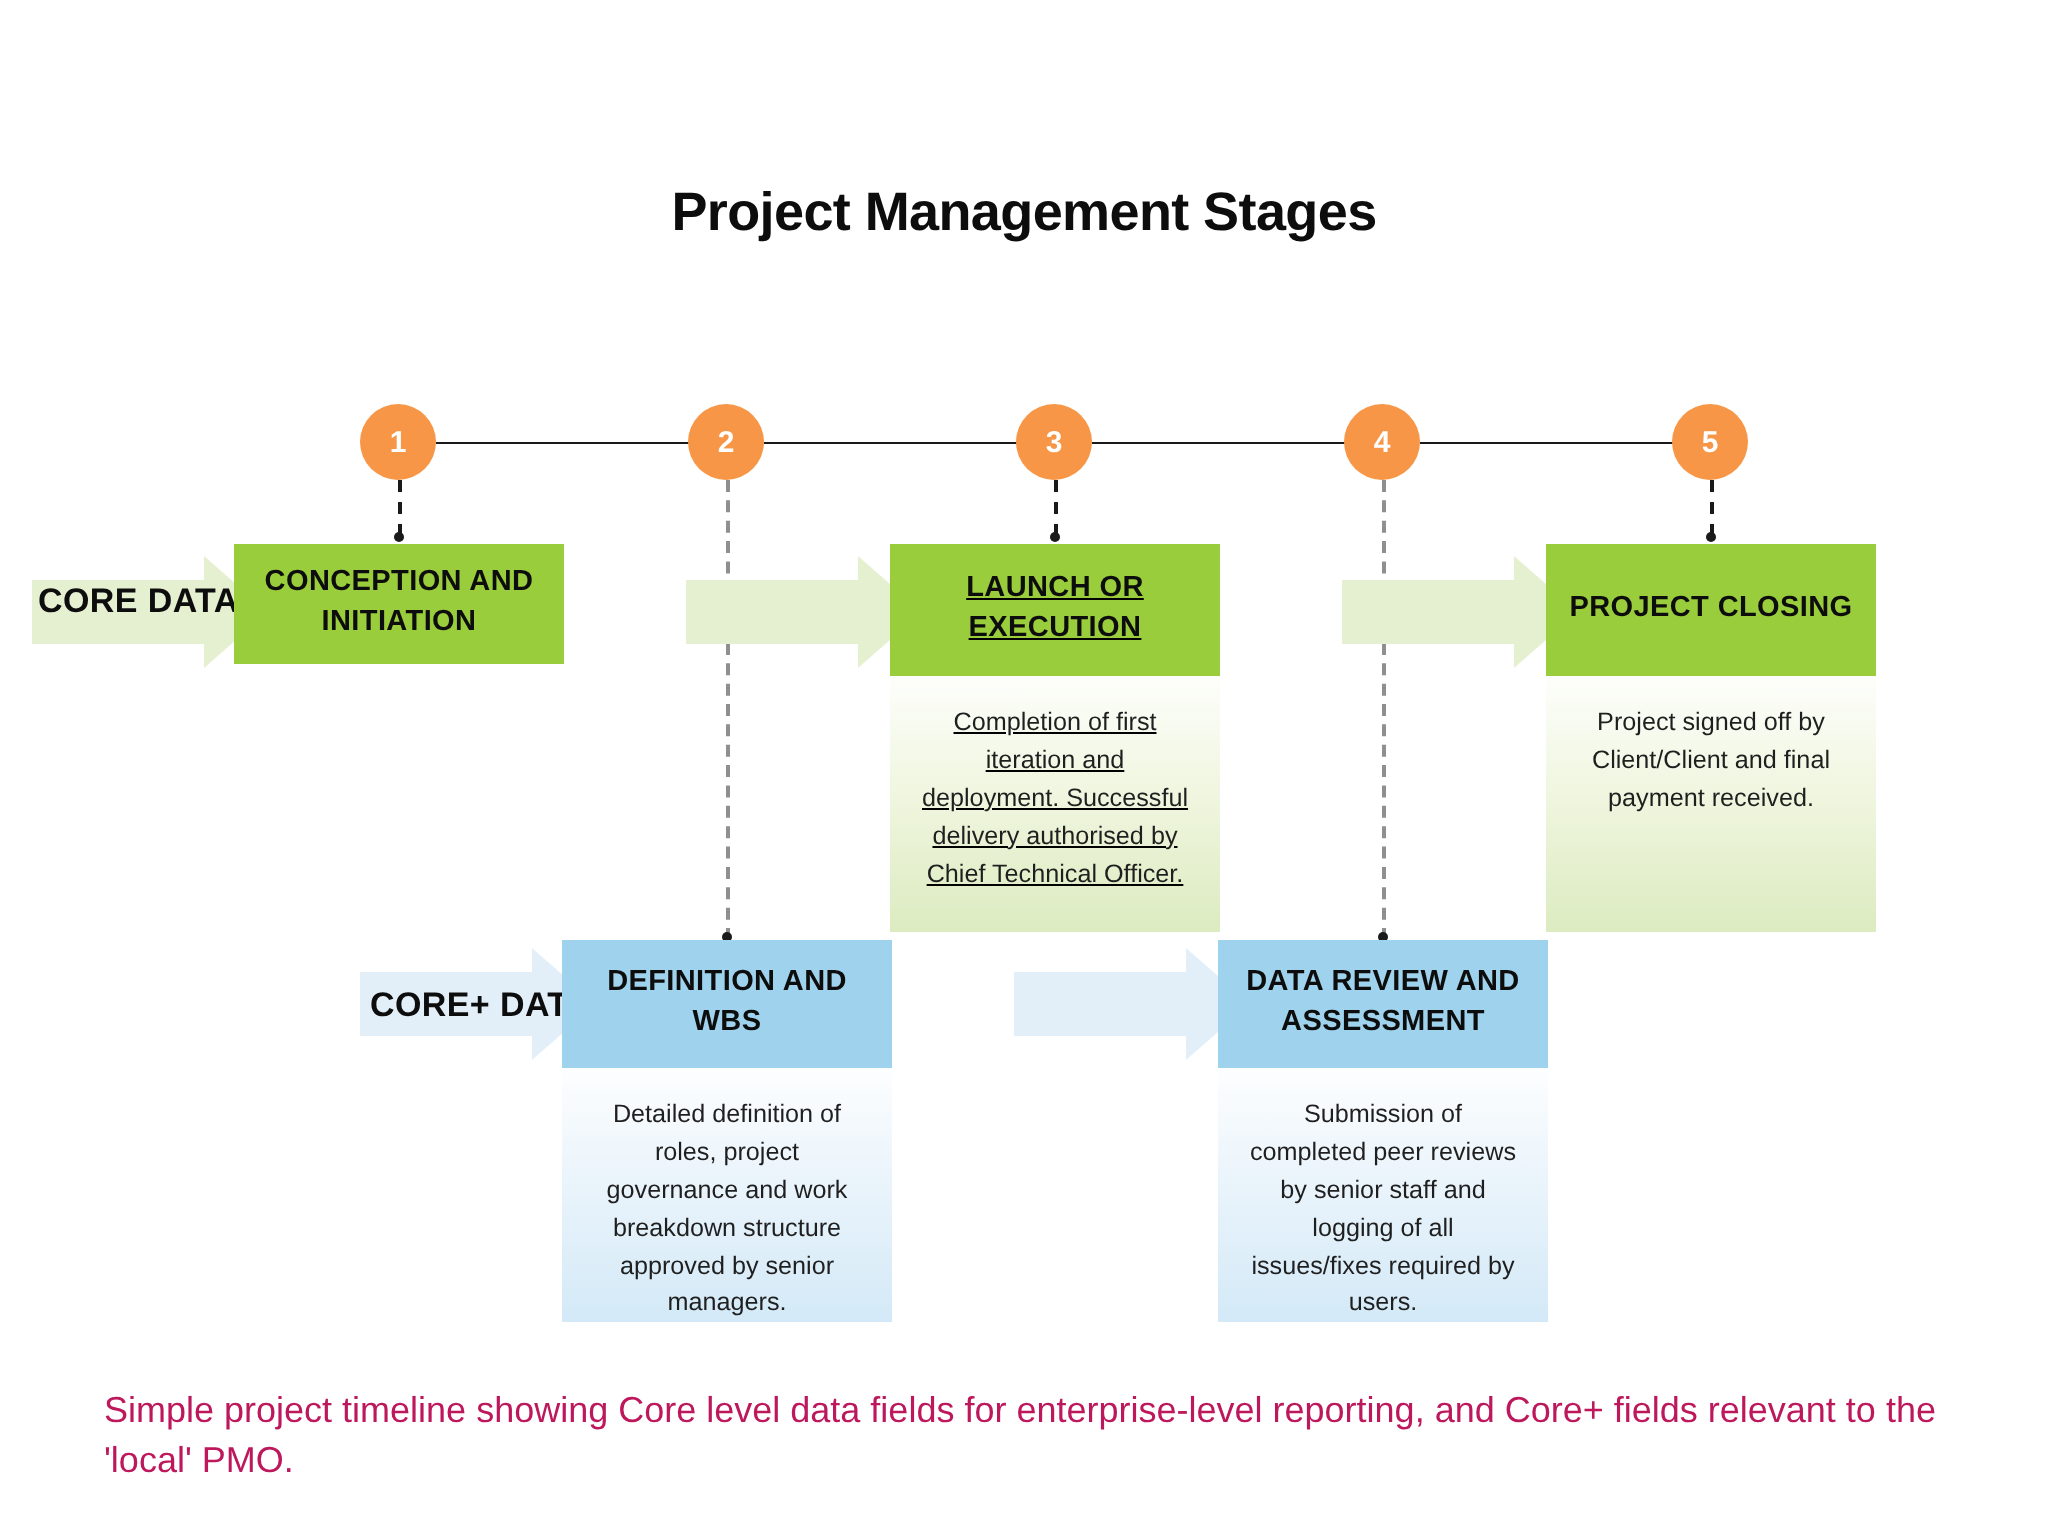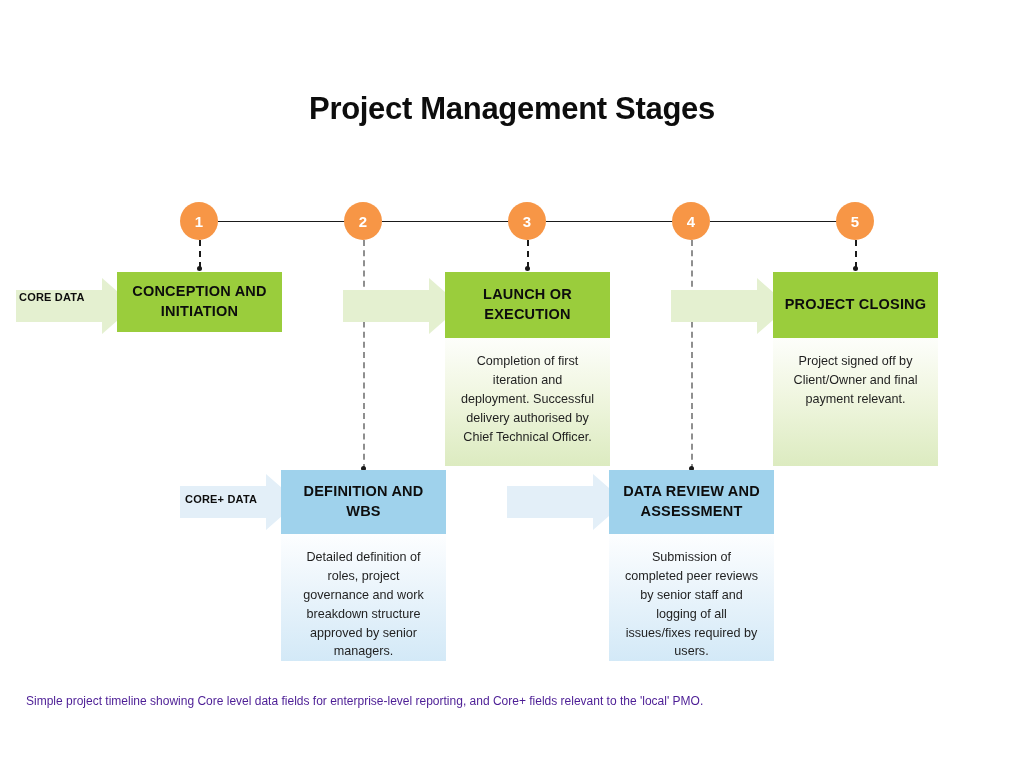--- a/index.html
+++ b/index.html
@@ -14,21 +14,21 @@
     width: 1024px; height: 768px;
     background: #ffffff;
   }
 
   
   .title {
     position: absolute;
     left: 0; top: 90px;
     width: 1024px;
     text-align: center;
-    font-size: 31px;
+    font-size: 27px;
     font-weight: bold;
     line-height: 1.25;
     color: #0d0d0d;
     letter-spacing: -0.3px;
   }
 
   
   .timeline-axis {
     position: absolute;
     left: 199px; top: 221px;
@@ -82,21 +82,21 @@
 
   
   .flow-arrow {
     position: absolute;
     z-index: 2;
   }
   .flow-arrow svg { display: block; }
 
   .flow-label {
     position: absolute;
-    font-size: 11px;
+    font-size: 17px;
     font-weight: bold;
     color: #0d0d0d;
     letter-spacing: 0.2px;
     z-index: 3;
     white-space: nowrap;
   }
 
   
   .card {
     position: absolute;
@@ -125,24 +125,24 @@
     box-sizing: border-box;
   }
   .green .card-head { background: #9ACD3C; }
   .green .card-body { background: linear-gradient(to bottom, #fdfefb 0%, #f0f6e0 45%, #dcebc0 100%); }
   .blue  .card-head { background: #9FD2EC; }
   .blue  .card-body { background: linear-gradient(to bottom, #fdfeff 0%, #eaf4fb 45%, #d3e9f7 100%); }
 
   
   .caption {
     position: absolute;
-    left: 26px; top: 693px;
+    left: 52px; top: 693px;
     width: 956px;
-    font-size: 12px;
-    color: #4c1d95;
+    font-size: 18px;
+    color: #be185d;
     line-height: 1.4;
   }
 </style>
 </head>
 <body>
 
 <div id="stage">
 
   <div class="title">Project Management Stages</div>
 
@@ -204,28 +204,28 @@
   <div class="flow-arrow" style="left:671px; top:278px;">
     <svg width="118" height="56" viewBox="0 0 118 56">
       <path d="M0,12 L86,12 L86,0 L118,28 L86,56 L86,44 L0,44 Z" fill="#E4F0D0"></path>
     </svg>
   </div>
 
   <div class="card green" style="left:117px; top:272px; width:165px; height:194px;">
     <div class="card-head" style="height:60px;">CONCEPTION AND INITIATION</div>
   </div>
 
-  <div class="card green" style="left:445px; top:272px; width:165px; height:250px;">
+  <div class="card green" style="left:445px; top:272px; width:165px; height:250px;text-decoration:underline;">
     <div class="card-head" style="height:66px;">LAUNCH OR EXECUTION</div>
     <div class="card-body" style="height:128px;">Completion of first iteration and deployment. Successful delivery authorised by Chief Technical Officer.</div>
   </div>
 
   <div class="card green" style="left:773px; top:272px; width:165px; height:194px;">
     <div class="card-head" style="height:66px;">PROJECT CLOSING</div>
-    <div class="card-body" style="height:128px;">Project signed off by Client/Owner and final payment relevant.</div>
+    <div class="card-body" style="height:128px;">Project signed off by Client/Client and final payment received.</div>
   </div>
 
   <div class="flow-arrow" style="left:180px; top:474px;">
     <svg width="118" height="56" viewBox="0 0 118 56">
       <path d="M0,12 L86,12 L86,0 L118,28 L86,56 L86,44 L0,44 Z" fill="#E3EFF8"></path>
     </svg>
   </div>
   <div class="flow-label" style="left:185px; top:493px;">CORE+ DATA</div>
 
   <div class="flow-arrow" style="left:507px; top:474px;">

